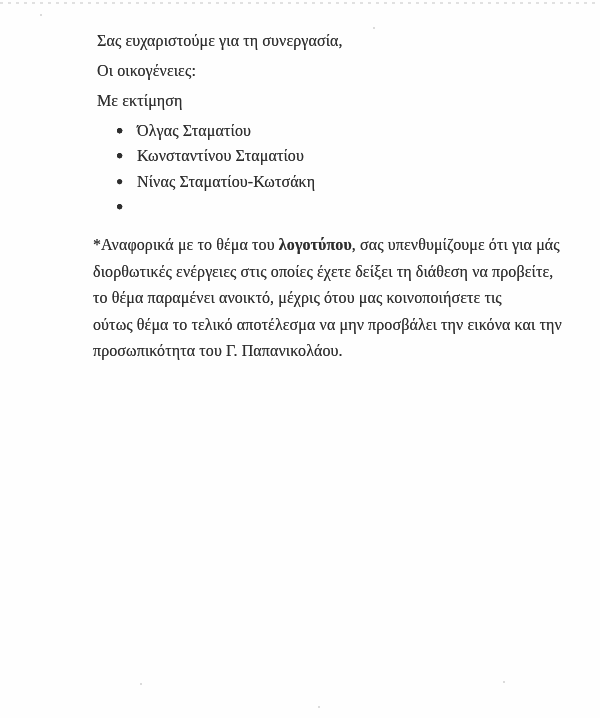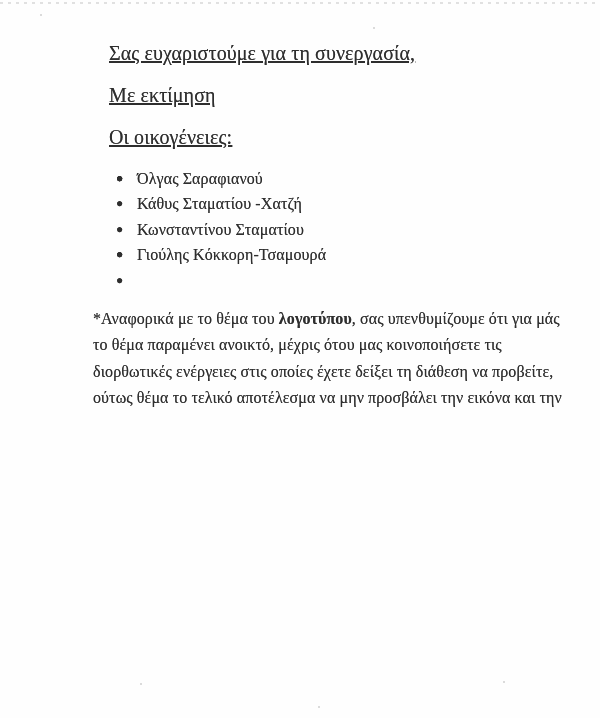--- a/index.html
+++ b/index.html
@@ -38,26 +38,25 @@
     background: #c3c3c3;
     opacity: 0.8;
   }
   .content {
     position: absolute;
     left: 93px;
     top: 24px;
     width: 440px;
   }
   .line {
-    margin: 16px;
-    font-size: 20px;
+    margin: 4px;
+    font-size: 16px;
     line-height: 26px;
     letter-spacing: 0.1px;
     text-shadow: 0 0 0.6px rgba(46, 46, 46, 0.65);
-    text-decoration: underline;
   }
   .families-list {
     list-style: none;
     margin: 4px 0 0 0;
     padding: 0;
   }
   .families-list li {
     position: relative;
     padding-left: 44px;
     font-size: 16px;
@@ -96,55 +95,55 @@
   <div class="scan-line-top"></div>
   <div class="speck" style="left:140px; top:683px;"></div>
   <div class="speck" style="left:318px; top:706px;"></div>
   <div class="speck" style="left:503px; top:681px;"></div>
   <div class="speck" style="left:40px; top:14px;"></div>
   <div class="speck" style="left:373px; top:27px;"></div>
 
   <div class="content">
 
     <p class="line">Σας ευχαριστούμε για τη συνεργασία,</p>
+    <p class="line">Οι οικογένειες:</p>
     <p class="line">Με εκτίμηση</p>
-    <p class="line">Οι οικογένειες:</p>
 
     <ul class="families-list">
       <li>
         <span class="bullet">●</span>
       </li>
       <li>
         <span class="bullet">●</span>
       </li>
       <li>
         <span class="bullet">●</span>
-        <span>Όλγας Σαραφιανού</span>
+        <span>Όλγας Σταματίου</span>
       </li>
       <li>
         <span class="bullet">●</span>
-        <span>Κάθυς Σταματίου -Χατζή</span>
       </li>
       <li>
         <span class="bullet">●</span>
         <span>Κωνσταντίνου Σταματίου</span>
       </li>
       <li>
         <span class="bullet">●</span>
+        <span>Νίνας Σταματίου-Κωτσάκη</span>
       </li>
       <li>
         <span class="bullet">●</span>
-        <span>Γιούλης Κόκκορη-Τσαμουρά</span>
       </li>
       <li>
         <span class="bullet">●</span>
       </li>
     </ul>
 
     <div class="footnote">
       <p class="fline"><span>*Αναφορικά με το θέμα του </span><strong>λογοτύπου</strong><span>, σας υπενθυμίζουμε ότι για μάς</span></p>
+      <p class="fline">διορθωτικές ενέργειες στις οποίες έχετε δείξει τη διάθεση να προβείτε,</p>
       <p class="fline">το θέμα παραμένει ανοικτό, μέχρις ότου μας κοινοποιήσετε τις</p>
-      <p class="fline">διορθωτικές ενέργειες στις οποίες έχετε δείξει τη διάθεση να προβείτε,</p>
       <p class="fline">ούτως θέμα το τελικό αποτέλεσμα να μην προσβάλει την εικόνα και την</p>
+      <p class="fline">προσωπικότητα του Γ. Παπανικολάου.</p>
     </div>
 
   </div>
 </div>
 
 </body></html>

